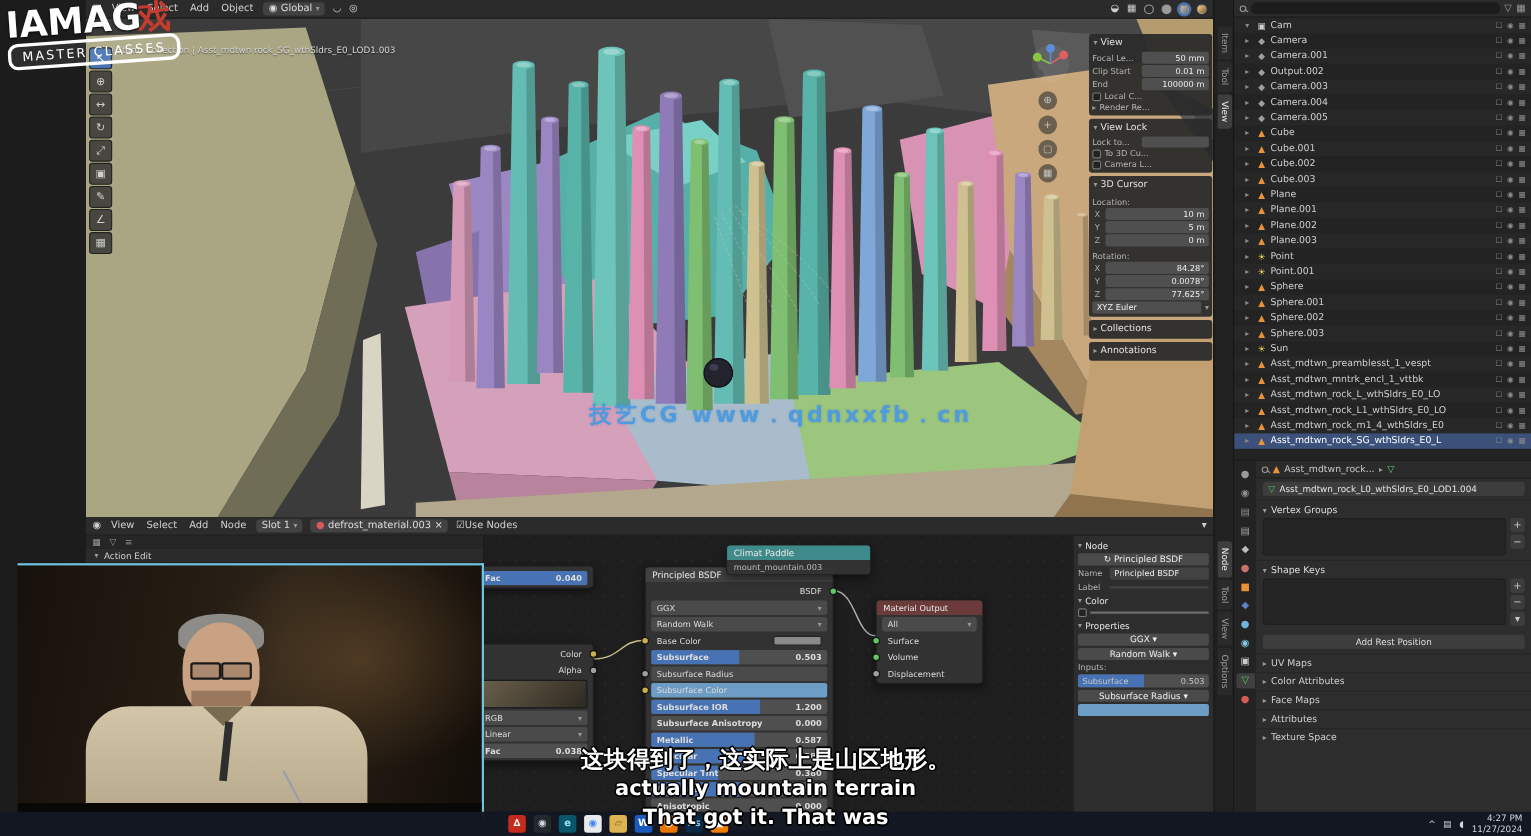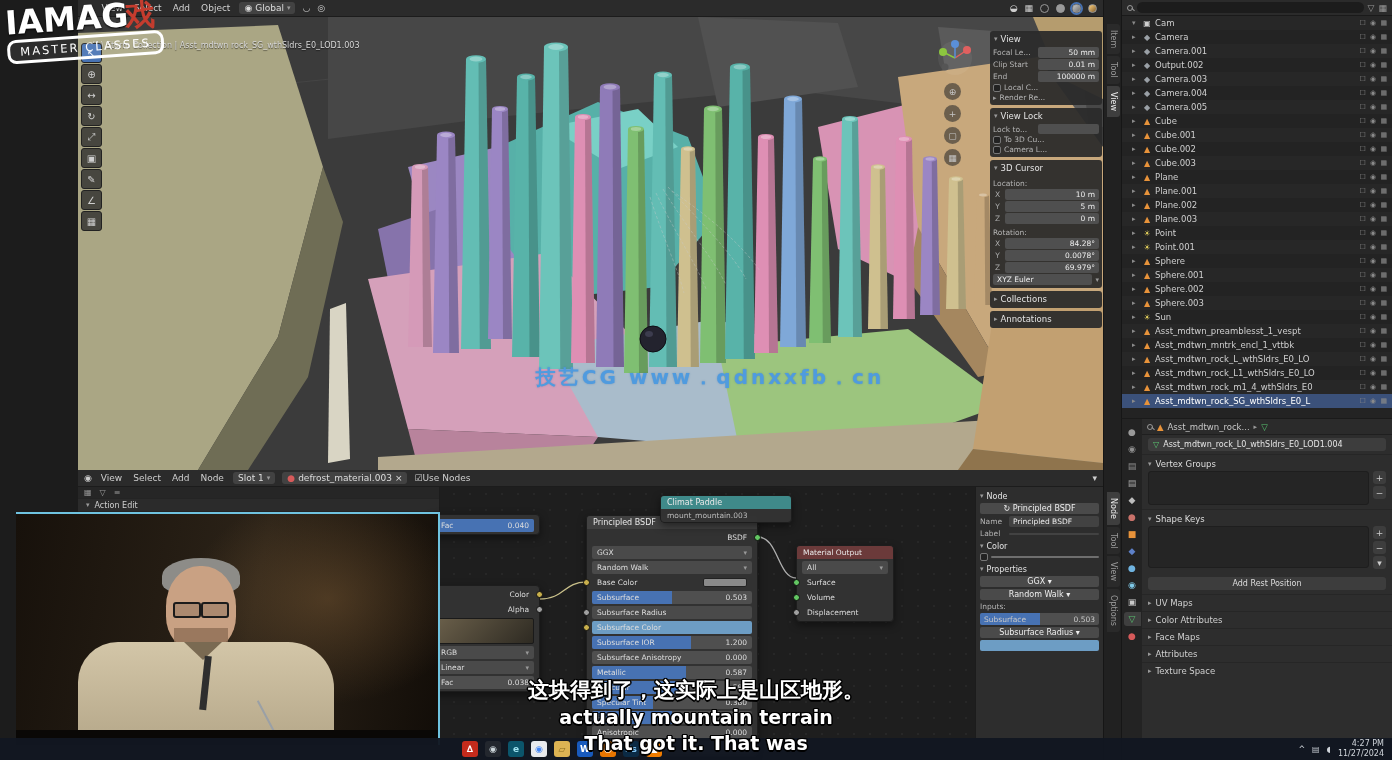--- a/index.html
+++ b/index.html
@@ -98,21 +98,21 @@
 #node-canvas{position:absolute;left:0;top:17px;right:128px;bottom:0;}
 #wires{position:absolute;left:0;top:0;width:100%;height:100%;pointer-events:none;}
 .node{position:absolute;background:#333333f5;border:1px solid #1d1d1d;border-radius:4px;box-shadow:0 3px 8px #0007;font-size:8px;}
 .node-h{height:13px;display:flex;align-items:center;padding:0 6px;border-radius:3px 3px 0 0;color:#e9e9e9;font-size:8px;}
 .h-gray{background:#414141;}
 .h-teal{background:#3f8a8a;}
 .h-red{background:#6b3a3a;}
 .node-sub{padding:2px 6px;color:#bbb;font-size:7.5px;white-space:nowrap;overflow:hidden;}
 .nrow{position:relative;display:flex;align-items:center;height:13px;margin:2px 5px;border-radius:2px;font-size:7.5px;color:#ddd;}
 .nrow.dd,.nrow.button{background:#4a4a4a;padding:0 5px;justify-content:space-between;}
-.nrow.slider{background:#4f4f4f;padding:0 5px;justify-content:space-between;overflow:hidden;}
+.nrow.slider{background:#4f4f4f;padding:0 5px;justify-content:space-between;overflow:hidden;font-weight:bold;}
 .nrow.slider .fill{position:absolute;left:0;top:0;bottom:0;background:#4772b3;}
 .nrow .nlab,.nrow .nval{position:relative;z-index:1;white-space:nowrap;}
 .nrow.color{justify-content:space-between;padding:0 5px;}
 .nrow.colorbar{background:#6d9dc4;padding:0 5px;}
 .nrow.plain{padding:0 5px;justify-content:flex-end;}
 .swatch{width:44px;height:9px;background:#8a8a8a;border-radius:2px;border:1px solid #222;}
 .sock{position:absolute;width:7px;height:7px;border-radius:50%;border:1px solid #101010;left:-9px;top:3px;background:#a0a0a0;}
 .sock.yellow{background:#c9b04c;}
 .sock.green{background:#63c763;}
 .sock.out{left:auto;right:-9px;}
@@ -436,21 +436,21 @@
           <div class="np-row">
               <span class="axis">X</span>
             <span class="np-field">84.28°</span>
             </div>
           <div class="np-row">
               <span class="axis">Y</span>
             <span class="np-field">0.0078°</span>
             </div>
           <div class="np-row">
               <span class="axis">Z</span>
-            <span class="np-field">69.979°</span>
+            <span class="np-field">77.625°</span>
             </div>
           <div class="np-row">
               <span class="np-field" style="text-align:left">XYZ Euler</span>
               <span class="caret">▾</span>
             </div>
         </div>
 
         <div class="np-sec">
           <div class="np-head">
             <span class="caret">▸</span>

